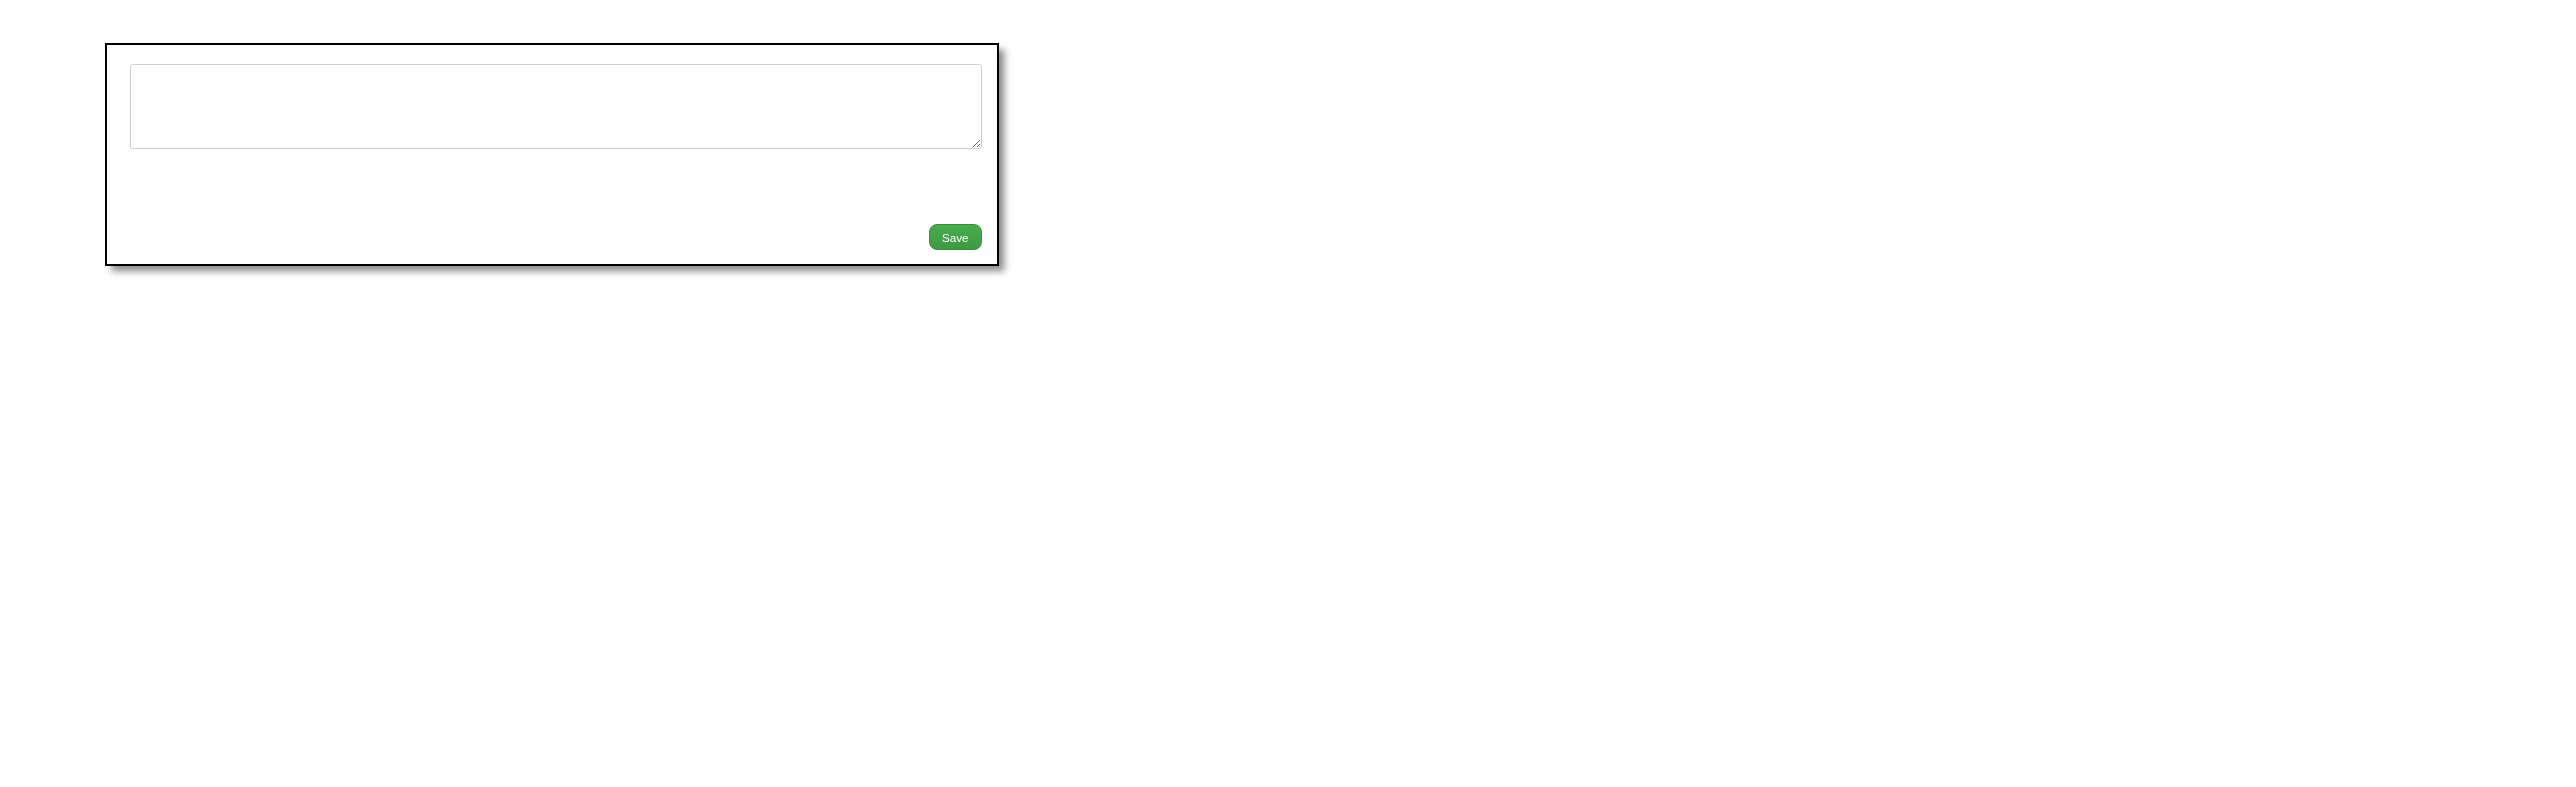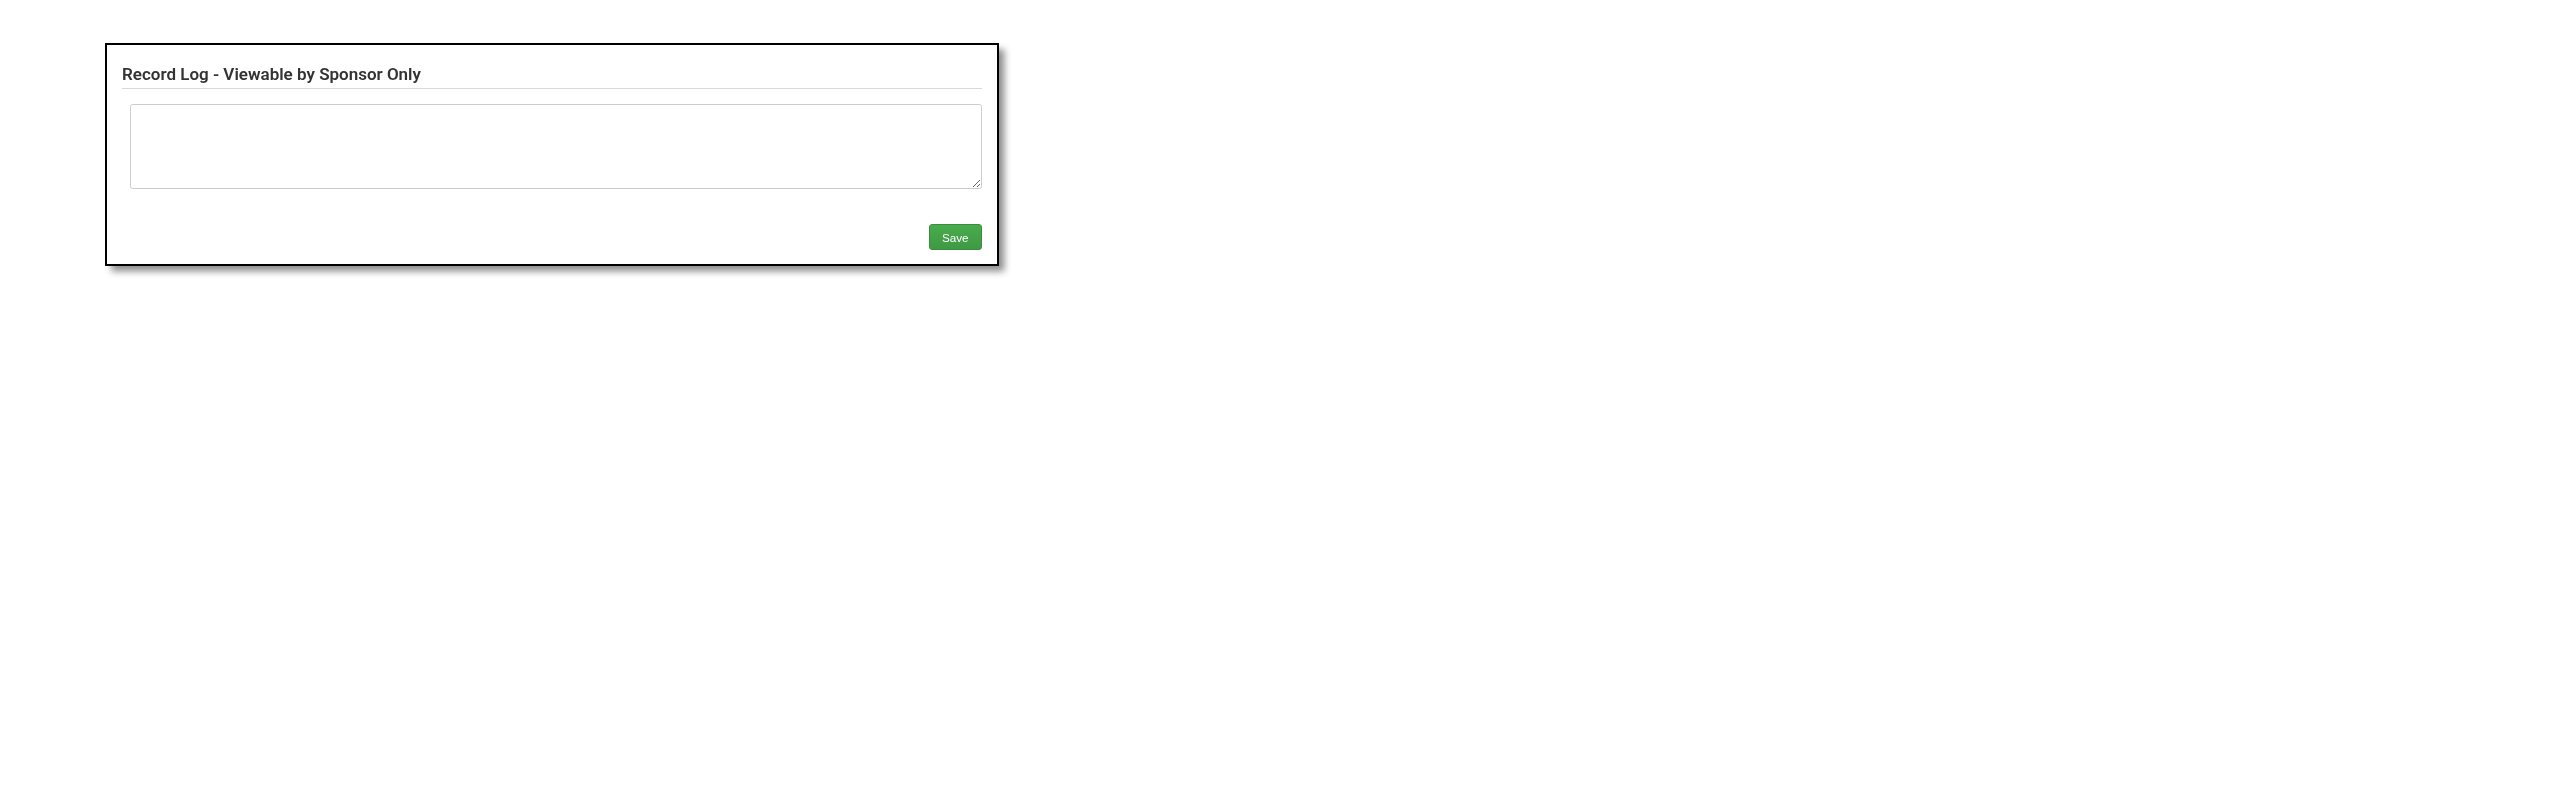--- a/index.html
+++ b/index.html
@@ -58,33 +58,32 @@
     .button-row {
       position: absolute;
       right: 15px;
       bottom: 13.7px;
     }
     .save-button {
       background: #43a047;
       background: linear-gradient(#49ab4d, #3f9a43);
       color: #ffffff;
       border: 0.7px solid #388e3c;
-      border-radius: 3px;
+      border-radius: 8px;
       font-size: 11.7px;
       font-weight: 500;
       padding: 5.5px 12.4px;
       cursor: pointer;
     }
   </style>
 </head>
 <body>
 
 <div class="canvas">
   <div class="panel">
-    <h2 class="section-title">Record Log - Viewable by Sponsor Only</h2>
 
     <textarea class="log-textarea" placeholder="" style=""></textarea>
 
     <div class="button-row">
       <button class="save-button">Save</button>
     </div>
   </div>
 </div>
 
 

